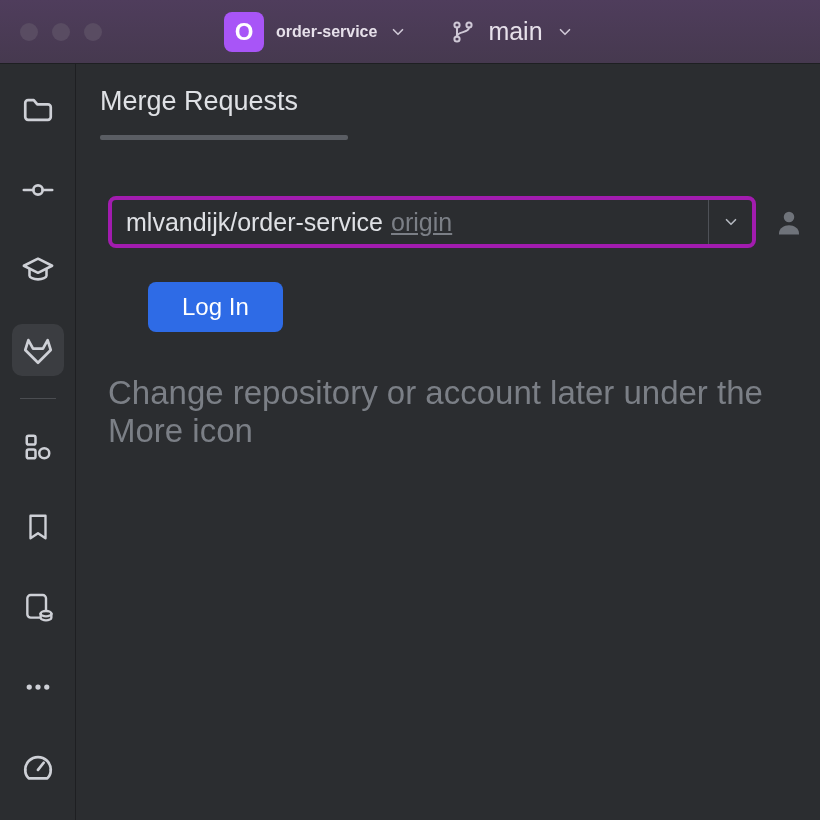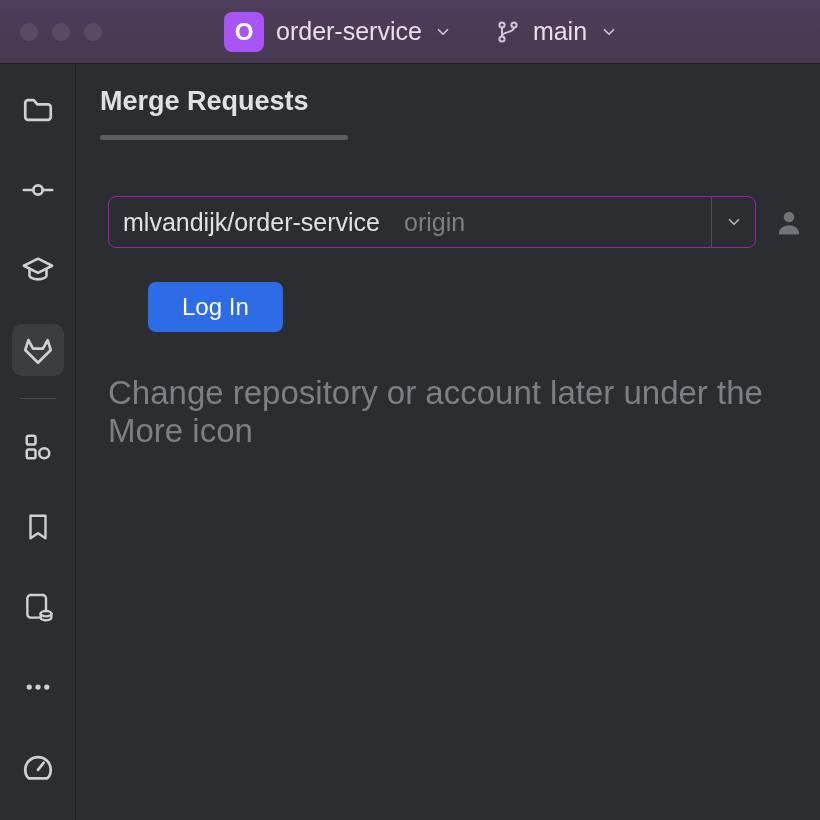--- a/index.html
+++ b/index.html
@@ -47,23 +47,23 @@
     background: #a855f7;
     border-radius: 8px;
     display: flex;
     align-items: center;
     justify-content: center;
     font-weight: 700;
     font-size: 24px;
     color: #fff;
   }
   .project-name {
-    font-size: 25px;
+    font-size: 16px;
     color: #e6e0ea;
-    font-weight: 400;
+    font-weight: 700;
   }
   .chevron {
     display: inline-block;
   }
   .branch-selector {
     display: flex;
     align-items: center;
     gap: 13px;
     margin-left: 32px;
     cursor: pointer;
@@ -117,21 +117,21 @@
     flex: 1;
     background: #2b2d30;
     display: flex;
     flex-direction: column;
   }
   .panel-header {
     padding: 22px 24px 0 24px;
   }
   .panel-title {
     font-size: 27px;
-    font-weight: 700;
+    font-weight: 400;
     color: #dfe1e5;
     padding-bottom: 18px;
   }
   .panel-tab-underline {
     height: 5px;
     width: 248px;
     background: #5a5d63;
     border-radius: 2px;
     margin-top: 0;
   }
@@ -140,31 +140,31 @@
     padding: 56px 10px 0 32px;
   }
   .repo-row {
     display: flex;
     align-items: center;
     gap: 18px;
   }
   .repo-select {
     flex: 0 0 648px;
     height: 52px;
-    border: 1px solid #a21caf;
+    border: 4px solid #a21caf;
     border-radius: 8px;
     display: flex;
     align-items: center;
     padding: 0 14px 0 14px;
     font-size: 25px;
     background: #2b2d30;
     position: relative;
   }
   .repo-path { color: #dfe1e5; }
-  .repo-remote { color: #7b7f86; margin-left: 24px; }
+  .repo-remote { color: #7b7f86; margin-left: 8px; text-decoration: underline; }
   .repo-caret-box {
     position: absolute;
     right: 0;
     top: 0;
     bottom: 0;
     width: 44px;
     border-left: 1px solid #4e5157;
     display: flex;
     align-items: center;
     justify-content: center;

